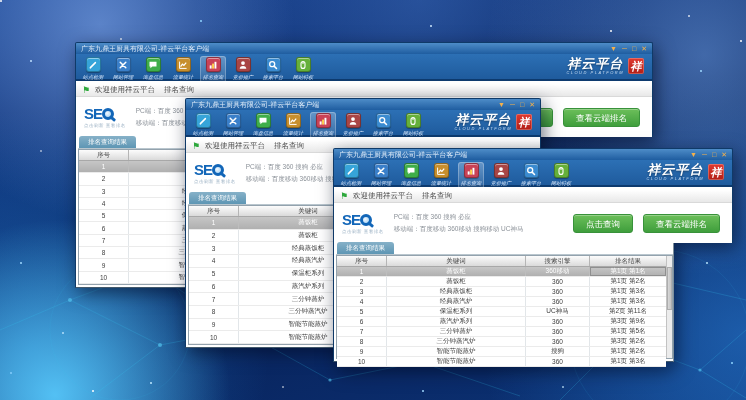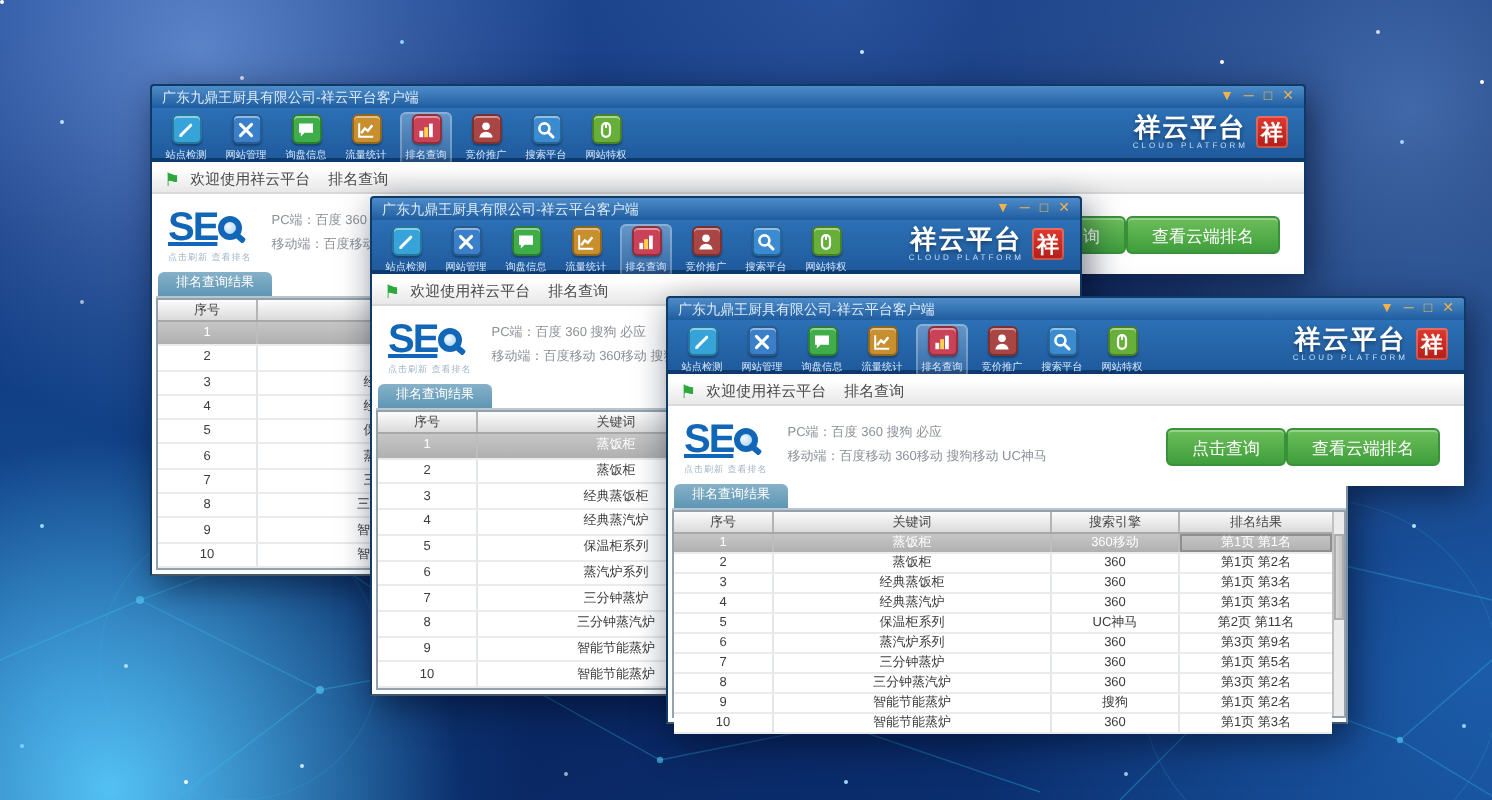--- a/index.html
+++ b/index.html
@@ -29,21 +29,21 @@
   .ws2{left:185px;top:98px;width:356px;height:250px;z-index:2;}
   .ws3{left:333px;top:148px;width:400px;height:214px;z-index:3;}
   .win{width:100%;height:100%;display:flex;flex-direction:column;filter:drop-shadow(3px 5px 9px rgba(0,8,30,.55));}
   .titlebar,.toolbar,.upper{border-left:1px solid #0f3a68;border-right:1px solid #0f3a68;}
   .titlebar{height:12px;flex:0 0 12px;background:linear-gradient(180deg,#4d8cc8,#1f5da0);
     border-top:1px solid #0f3a68;border-radius:2px 2px 0 0;display:flex;align-items:center;padding:0 5px;}
   .wtitle{font-size:7px;color:#ddeaf8;white-space:nowrap;overflow:hidden;}
   .wctrls{margin-left:auto;display:flex;gap:5px;align-items:center;}
   .wbtn{font-size:7px;color:#f6b14a;line-height:1;cursor:pointer;}
   .toolbar{height:18px;flex:0 0 27px;background:linear-gradient(180deg,#2c70b5,#1f5b9d);
-    border-bottom:2px solid #0d3a6e;display:flex;align-items:flex-start;}
+    border-bottom:2px solid #0d3a6e;display:flex;align-items:flex-start;font-style:italic;}
   .tools{display:flex;gap:4px;padding:2px 0 0 4px;}
   .tool{width:26px;display:flex;flex-direction:column;align-items:center;padding:1px 0;cursor:pointer;}
   .tool.active{background:linear-gradient(180deg,rgba(255,255,255,.28),rgba(255,255,255,.08));
     border-radius:3px;box-shadow:inset 0 0 0 1px rgba(255,255,255,.25);}
   .tile{width:15px;height:15px;border-radius:3px;display:flex;align-items:center;justify-content:center;
     border:1px solid rgba(0,0,0,.28);box-shadow:inset 0 1px 0 rgba(255,255,255,.45),0 1px 1px rgba(0,0,0,.3);}
   .tlabel{font-size:6px;color:#d8e7fa;margin-top:1px;white-space:nowrap;transform:scale(.85);}
   .brand{margin-left:auto;display:flex;align-items:center;gap:4px;padding:3px 8px 0 0;}
   .bmain{display:flex;flex-direction:column;align-items:center;line-height:1;}
   .bname{font-size:13px;font-weight:bold;color:#fff;font-family:"Liberation Serif","DejaVu Serif",serif;
@@ -54,28 +54,28 @@
     font-family:"Liberation Serif","DejaVu Serif",serif;box-shadow:inset 0 0 0 1px rgba(255,255,255,.25);}
   .content{flex:1;display:flex;flex-direction:column;min-height:0;}
   .upper{background:#fff;padding-top:3px;flex:0 0 auto;}
   .welcome{height:13px;display:flex;align-items:center;gap:5px;padding-left:6px;
     background:linear-gradient(180deg,#ffffff,#e8e8e8);border-bottom:1px solid #d9d9d9;}
   .flag{color:#2ea83c;font-size:9px;line-height:1;}
   .wel1,.wel2{font-size:7.5px;font-weight:normal;color:#4a4a4a;white-space:nowrap;}
   .wel2{margin-left:4px;}
   .banner{height:40px;display:flex;align-items:center;padding:0 8px;background:#fff;}
   .seorow{display:flex;align-items:center;}
-  .seotxt{font-size:20px;font-weight:bold;color:#1266b8;letter-spacing:-1px;line-height:1;text-decoration:underline;}
+  .seotxt{font-size:15px;font-weight:bold;color:#1266b8;letter-spacing:-1px;line-height:1;}
   .seomag{width:12px;height:12px;border:3px solid #1266b8;border-radius:50%;
     background:radial-gradient(circle at 35% 35%,#f2f9ff,#9ecdf0);position:relative;}
   .seomag::after{content:'';position:absolute;width:7px;height:3px;background:#1266b8;right:-5px;bottom:-3px;
     transform:rotate(40deg);border-radius:1px;}
   .seocap{font-size:4.5px;color:#9fb4c6;margin-top:2px;letter-spacing:.5px;white-space:nowrap;}
   .blines{margin-left:10px;font-size:6.5px;color:#8b9198;line-height:1.9;white-space:nowrap;}
-  .bbtns{margin-left:auto;display:flex;padding-right:4px;align-items:flex-end;}
+  .bbtns{margin-left:auto;display:flex;gap:10px;padding-right:4px;align-items:flex-end;}
   .gbtn{height:19px;line-height:19px;padding:0 12px;background:linear-gradient(180deg,#6cbf5a,#3f9e3c);
     border:1px solid #38923a;border-radius:3px;color:#fff;font-size:8.5px;cursor:pointer;white-space:nowrap;
     box-shadow:inset 0 1px 0 rgba(255,255,255,.3);}
   .lower{width:341px;flex:1;display:flex;flex-direction:column;background:#fff;align-self:flex-start;
     border-left:1px solid #0f3a68;border-right:1px solid #7f909c;border-bottom:1px solid #42586b;
     padding:0 0 2px 2px;min-height:0;}
   .tabrow{height:12px;flex:0 0 12px;border-bottom:1px solid #b9c6ce;display:flex;align-items:flex-end;}
   .tab{height:12px;line-height:12px;padding:0 9px;background:linear-gradient(180deg,#86b1c8,#5e96b4);
     color:#fff;font-size:6.5px;border-radius:3px 3px 0 0;margin-left:1px;cursor:pointer;white-space:nowrap;}
   .grid{flex:1;display:flex;border:1px solid #93a2ad;min-height:0;}

